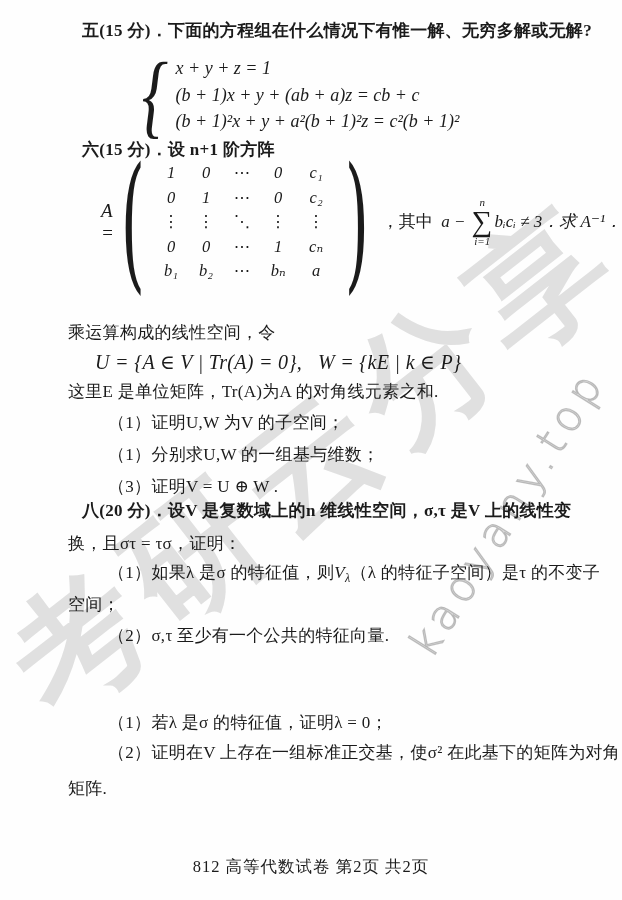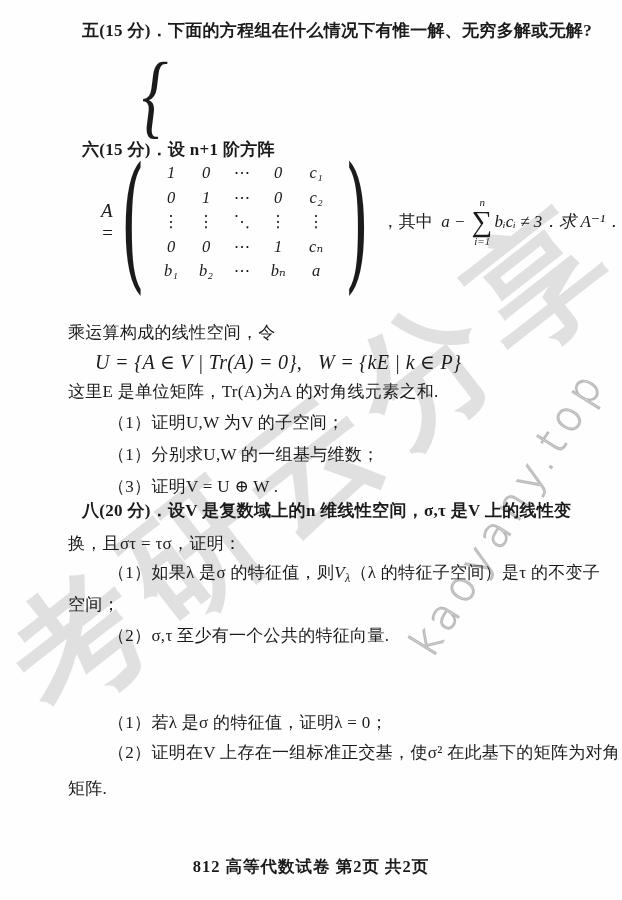--- a/index.html
+++ b/index.html
@@ -70,38 +70,43 @@
   .sum-top, .sum-bot { font-size: 11px; line-height: 1.05; font-style: italic; }
   .sum-sigma { font-size: 29px; line-height: 0.95; font-style: normal; }
 
   
   .formula { font-size: 20px; white-space: pre; }
   sub.vsub { font-size: 12px; font-style: italic; }
 
   
   .footer {
     position: absolute; top: 856px; left: 0; width: 622px;
-    text-align: center; font-weight: 700; font-size: 16.5px; letter-spacing: 1px;
+    text-align: center; font-weight: 400; font-size: 16.5px; letter-spacing: 1px;
     white-space: pre;
   }
 </style>
 </head>
 <body>
 
 <div id="page">
 
   <div class="wm wm-cjk">考研云分享</div>
   <div class="wm wm-url">kaoyany.top</div>
 
   <div class="content">
 
     <div class="line ind" style="top:20px">五(15 分)．下面的方程组在什么情况下有惟一解、无穷多解或无解?</div>
 
     <div class="q5-block">
       <span class="q5-brace math">{</span>
+      <div class="q5-eqs">
+        <span class="eq math">x + y + z = 1</span>
+        <span class="eq math">(b + 1)x + y + (ab + a)z = cb + c</span>
+        <span class="eq math">(b + 1)²x + y + a²(b + 1)²z = c²(b + 1)²</span>
+      </div>
     </div>
 
     <div class="line ind" style="top:139px">六(15 分)．设 n+1 阶方阵</div>
 
     <div class="q6-block">
       <span class="matrix-lhs math">A =</span>
       <span class="paren">(</span>
       <div class="mgrid math">
         <span>1</span>
         <span>0</span>

